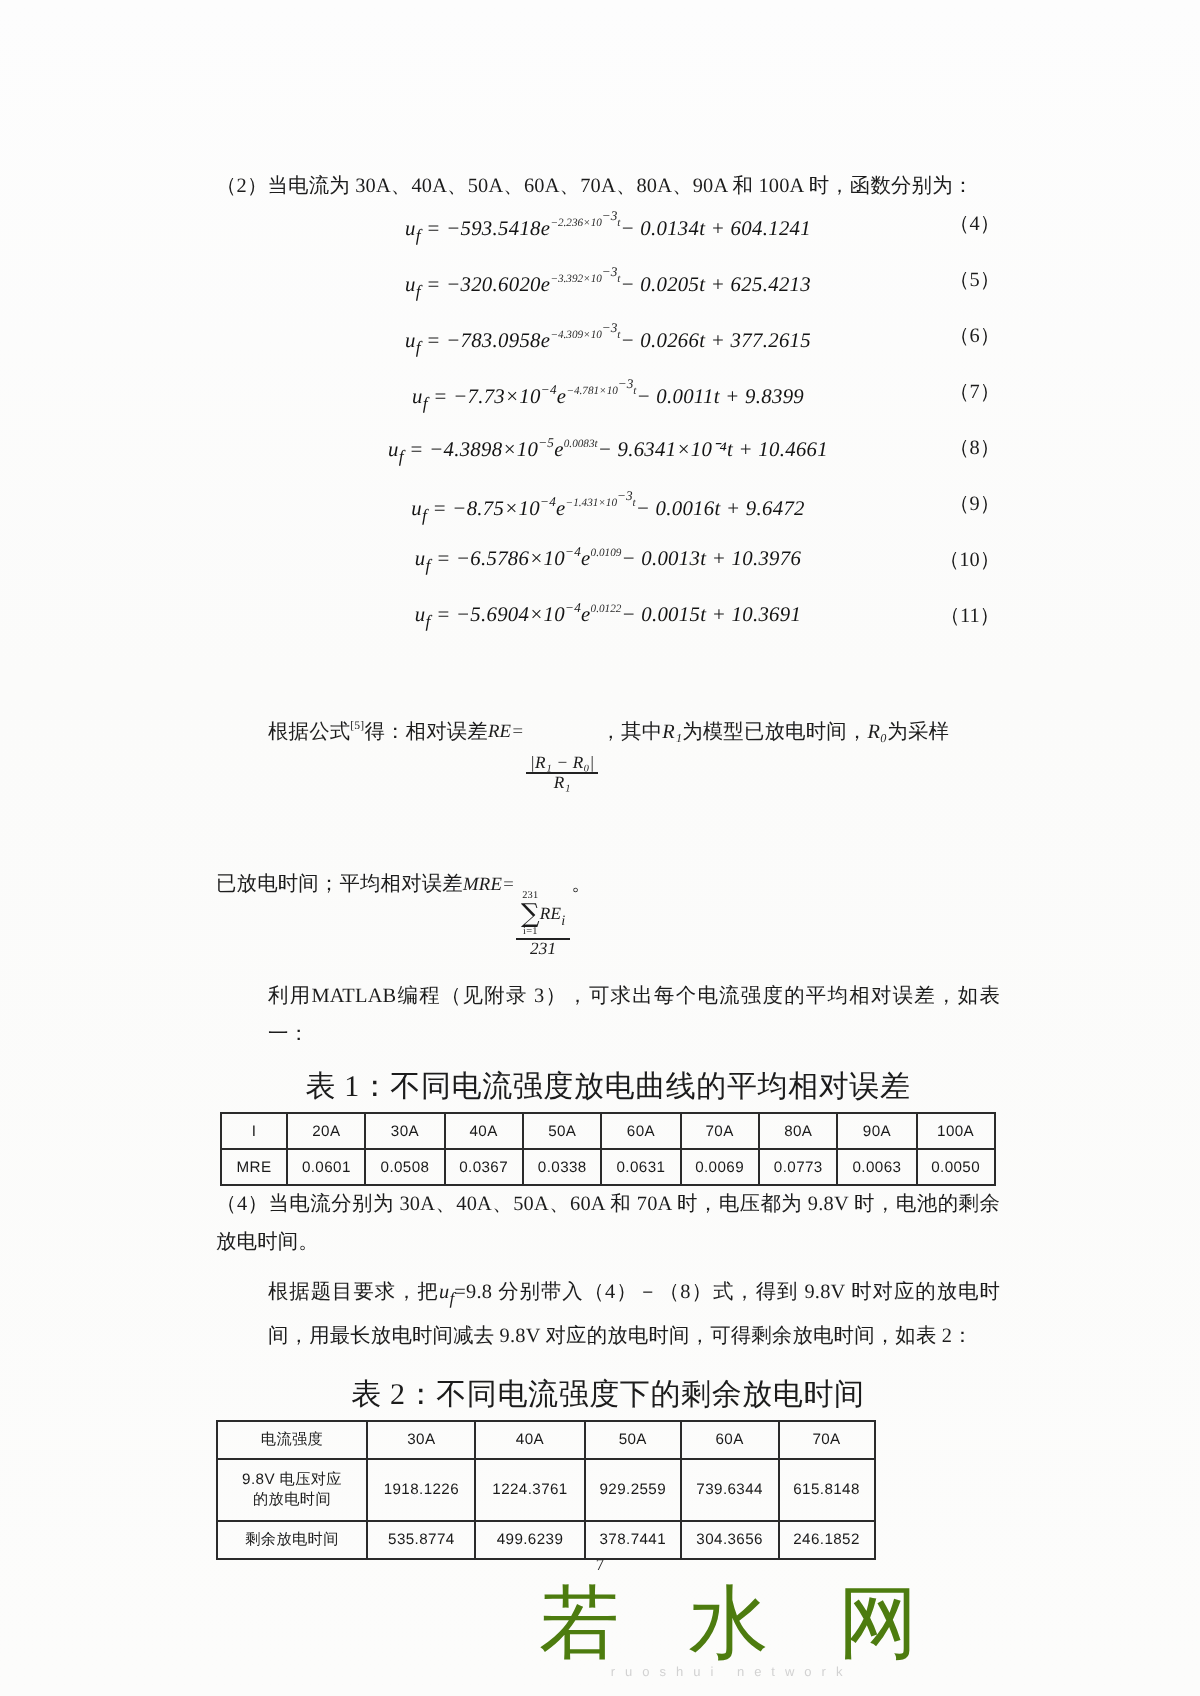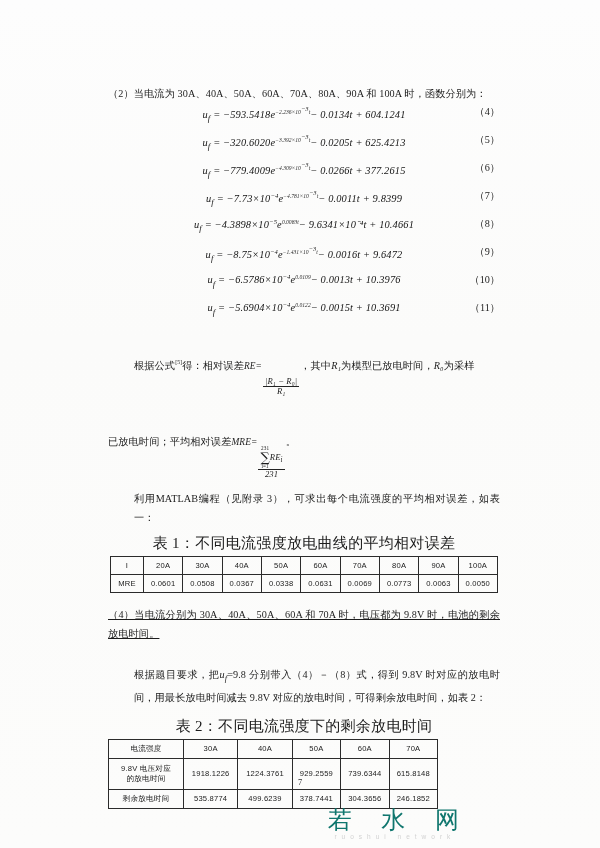--- a/index.html
+++ b/index.html
@@ -174,23 +174,23 @@
   
   .watermark {
     position: absolute;
     right: 22px;
     bottom: 8px;
     text-align: center;
     pointer-events: none;
     user-select: none;
   }
   .wm-main {
-    font-size: 24px;
+    font-size: 40px;
     letter-spacing: 11px;
-    color: #0f766e;
+    color: #4d7c0f;
     font-family: "DejaVu Sans", sans-serif;
     line-height: 1;
     font-weight: 400;
   }
   .wm-sub {
     font-size: 6.5px;
     letter-spacing: 5px;
     color: #d2d2d2;
     font-family: "Liberation Sans", sans-serif;
     margin-top: 1px;
@@ -220,21 +220,21 @@
         <span class="eq-body">
           <span class="var">u</span><sub>f</sub>
           <span>= −320.6020</span><span class="var">e</span><sup class="exp"><span>−3.392×10</span><sup class="pw">−3</sup><span>t</span></sup><span>− 0.0205t + 625.4213</span>
         </span>
         <span class="eq-num">（5）</span>
       </div>
 
       <div class="eq-row">
         <span class="eq-body">
           <span class="var">u</span><sub>f</sub>
-          <span>= −779.4009</span><span class="var">e</span><sup class="exp"><span>−4.309×10</span><sup class="pw">−3</sup><span>t</span></sup><span>− 0.0266t + 377.2615</span>
+          <span>= −783.0958</span><span class="var">e</span><sup class="exp"><span>−4.309×10</span><sup class="pw">−3</sup><span>t</span></sup><span>− 0.0266t + 377.2615</span>
         </span>
         <span class="eq-num">（6）</span>
       </div>
 
       <div class="eq-row">
         <span class="eq-body">
           <span class="var">u</span><sub>f</sub>
           <span>= −7.73×10</span><sup class="pw">−4</sup><span class="var">e</span><sup class="exp"><span>−4.781×10</span><sup class="pw">−3</sup><span>t</span></sup><span>− 0.0011t + 9.8399</span>
         </span>
         <span class="eq-num">（7）</span>
@@ -304,23 +304,23 @@
               <td>0.0631</td>
               <td>0.0069</td>
               <td>0.0773</td>
               <td>0.0063</td>
               <td>0.0050</td>
             </tr>
           </tbody>
         </table>
       </div>
 
-      <p class="para" style="margin-top:12px;text-decoration:underline;">（4）当电流分别为 30A、40A、50A、60A 和 70A 时，电压都为 9.8V 时，电池的剩余放电时间。</p>
-
-      <p class="para sub-indent" style="margin-top:22px;"><span>根据题目要求，把</span><span class="var">u</span><sub style="font-style:italic;">f</sub><span>=9.8 分别带入（4）－（8）式，得到 9.8V 时对应的放电时间，用最长放电时间减去 9.8V 对应的放电时间，可得剩余放电时间，如表 2：</span></p>
+      <p class="para" style="margin-top:0;">（4）当电流分别为 30A、40A、50A、60A 和 70A 时，电压都为 9.8V 时，电池的剩余放电时间。</p>
+
+      <p class="para sub-indent" style="margin-top:6px;"><span>根据题目要求，把</span><span class="var">u</span><sub style="font-style:italic;">f</sub><span>=9.8 分别带入（4）－（8）式，得到 9.8V 时对应的放电时间，用最长放电时间减去 9.8V 对应的放电时间，可得剩余放电时间，如表 2：</span></p>
 
       <div class="table-caption" style="margin-top:10px;">表 2：不同电流强度下的剩余放电时间</div>
       <div id="table2-wrap">
         <table id="table2" class="doc-table">
           <tbody>
             <tr>
               <td class="lead">电流强度</td>
               <td>30A</td>
               <td>40A</td>
               <td>50A</td>

